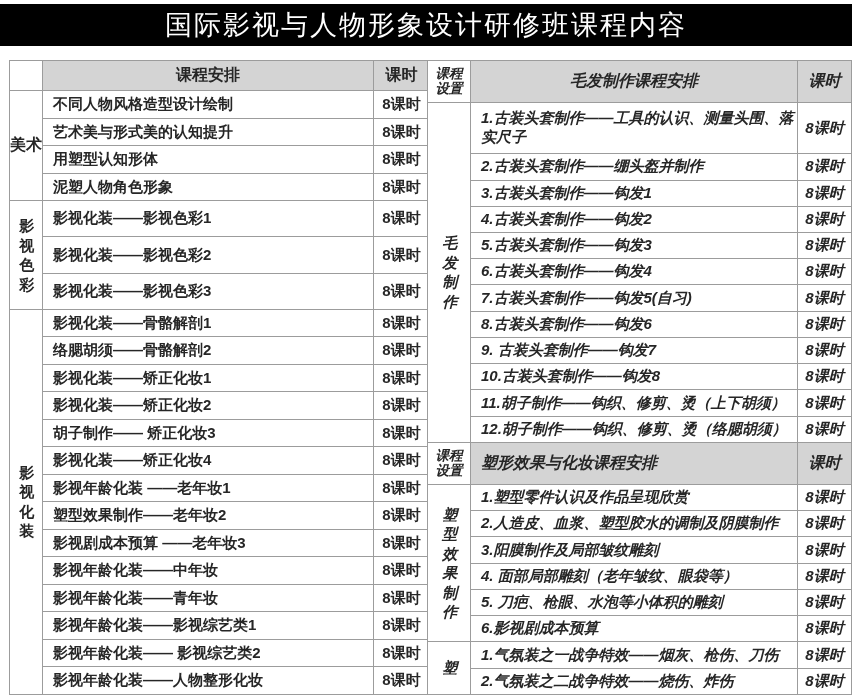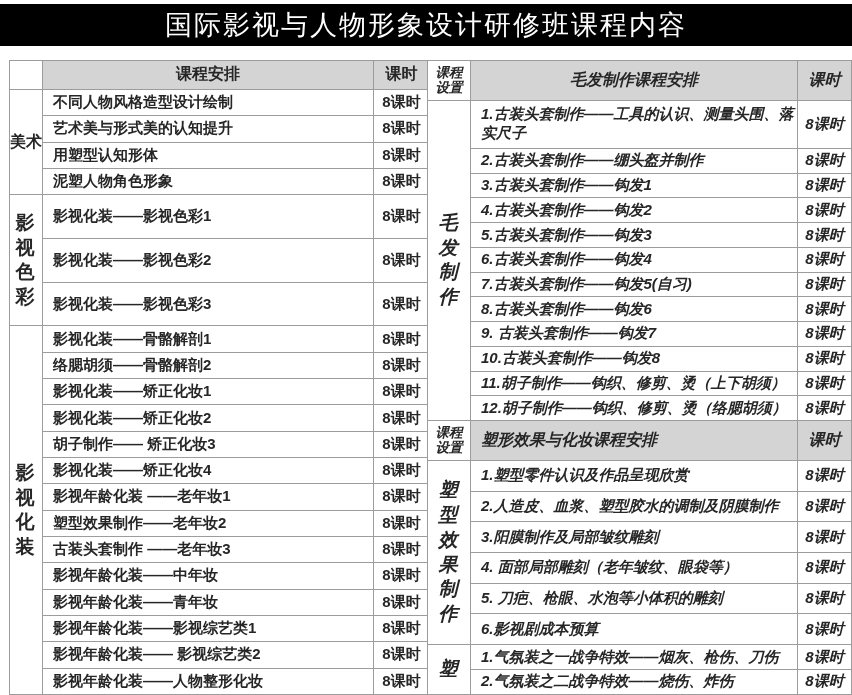--- a/index.html
+++ b/index.html
@@ -31,21 +31,21 @@
   .title-cell,.course-cell{text-align:left;padding-left:10px;}
   .title-center{text-align:center;padding-left:0;}
   .hours-cell,.cat-cell{text-align:center;}
   tr.header-row th.grey{background:#d4d4d4;}
   .wrap2{ 
     display:inline-block;width:2.15em;line-height:1.12;
     word-break:break-all;font-size:13.5px;text-align:center;
   }
   .vlabel{ 
     display:inline-block;width:1.1em;line-height:1.3;
-    word-break:break-all;text-align:left;font-size:19px;
+    word-break:break-all;text-align:right;font-size:15px;
   }
   .hlabel{font-size:16px;}
 </style>
 </head>
 <body>
 
 <div class="banner">
   <span>国际影视与人物形象设计研修班课程内容</span>
 </div>
 
@@ -118,21 +118,21 @@
       </tr>
       <tr>
         <td class="course-cell">影视年龄化装 ——老年妆1</td>
         <td class="hours-cell">8课时</td>
       </tr>
       <tr>
         <td class="course-cell">塑型效果制作——老年妆2</td>
         <td class="hours-cell">8课时</td>
       </tr>
       <tr>
-        <td class="course-cell">古装头套制作 ——老年妆3</td>
+        <td class="course-cell">影视剧成本预算 ——老年妆3</td>
         <td class="hours-cell">8课时</td>
       </tr>
       <tr>
         <td class="course-cell">影视年龄化装——中年妆</td>
         <td class="hours-cell">8课时</td>
       </tr>
       <tr>
         <td class="course-cell">影视年龄化装——青年妆</td>
         <td class="hours-cell">8课时</td>
       </tr>

